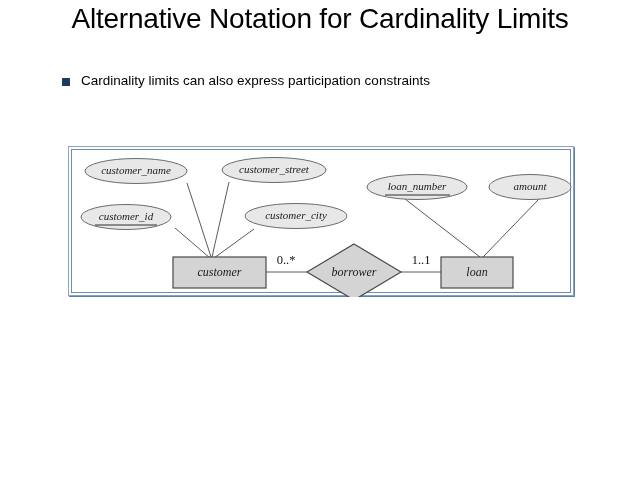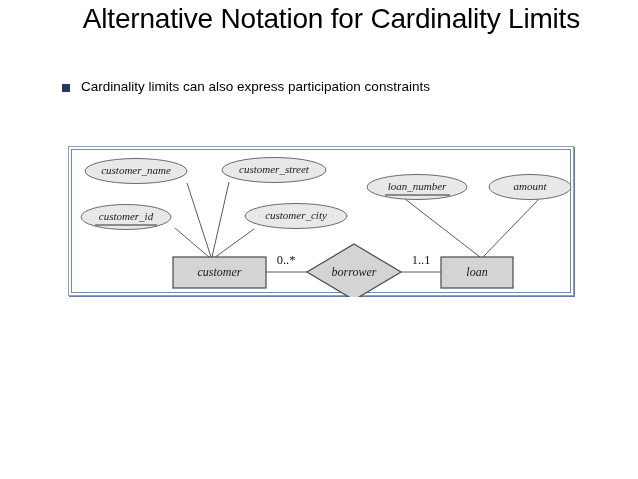--- a/index.html
+++ b/index.html
@@ -14,34 +14,34 @@
     overflow: hidden;
     position: relative;
   }
 
   
   #slide-title {
     position: absolute;
     left: 60px;
     top: 2px;
     width: 520px;
-    text-align: right;
+    text-align: center;
     font-family: "Liberation Sans", sans-serif;
     font-size: 28px;
     line-height: 34px;
     font-weight: 400;
     color: #000000;
     letter-spacing: -0.2px;
   }
 
   
   #bullet-row {
     position: absolute;
     left: 62px;
-    top: 78px;
+    top: 72px;
     display: flex;
     align-items: flex-start;
     gap: 11px;
   }
   #bullet-marker {
     width: 8px;
     height: 8px;
     background: #1f3864;
     margin-top: 6px;
     flex: 0 0 auto;

